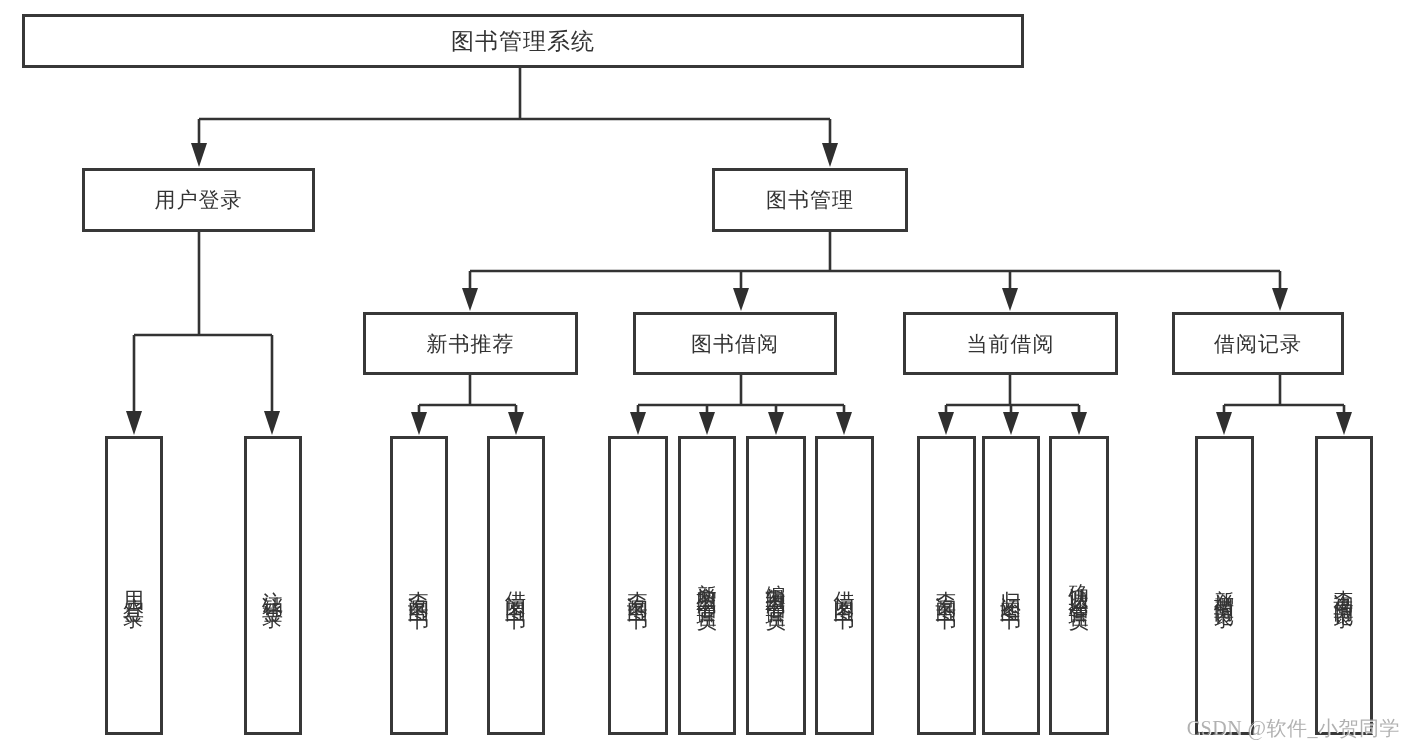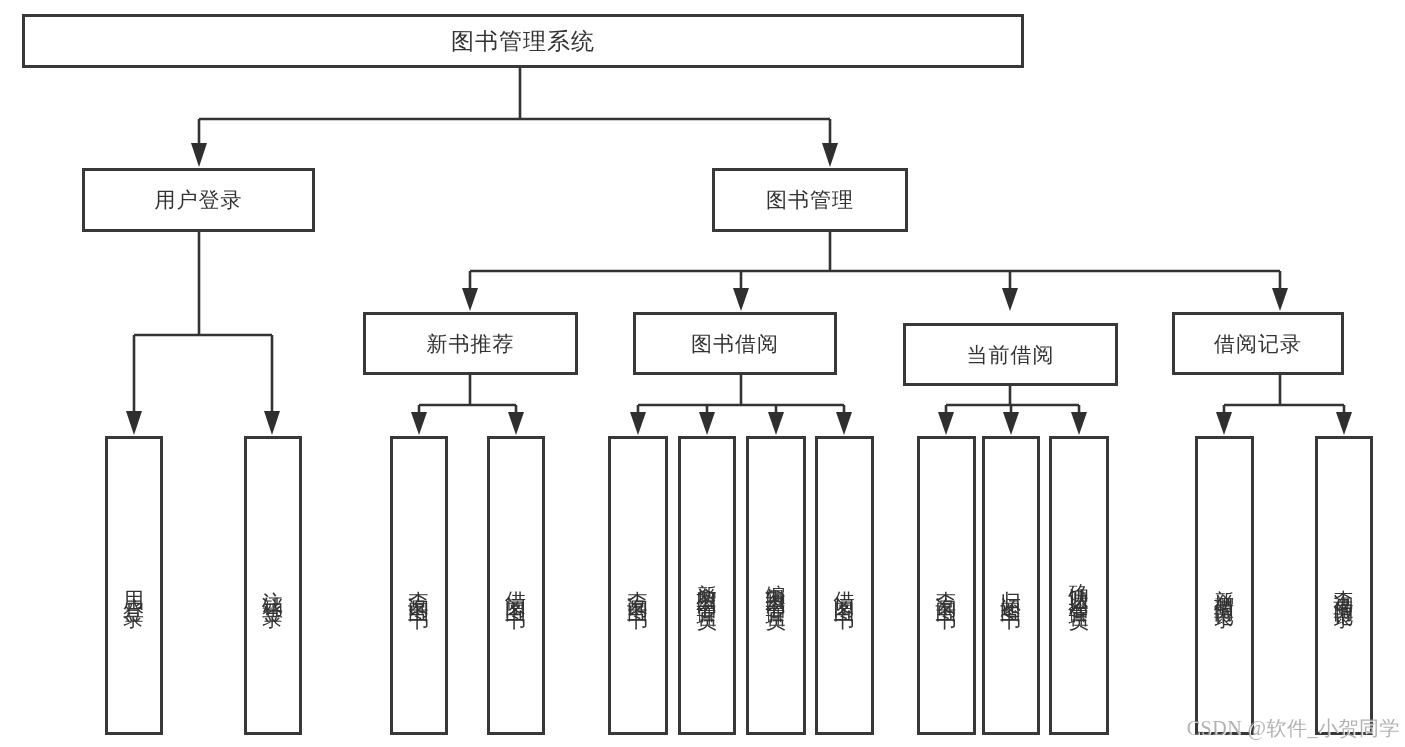--- a/index.html
+++ b/index.html
@@ -39,21 +39,21 @@
   }
   
   #n-root{left:22px;top:14px;width:1002px;height:54px;}
   
   #n-login{left:82px;top:168px;width:233px;height:64px;}
   #n-bookmgmt{left:712px;top:168px;width:196px;height:64px;}
   
   .lvl3{top:312px;height:63px;}
   #n-newbooks{left:363px;width:215px;}
   #n-borrow{left:633px;width:204px;}
-  #n-current{left:903px;width:215px;margin-top:11px;}
+  #n-current{left:903px;width:215px;}
   #n-records{left:1172px;width:172px;}
   
   .lvl4{top:436px;height:299px;width:58px;}
   #n-l4-1{left:105px;}
   #n-l4-2{left:244px;}
   #n-l4-3{left:390px;}
   #n-l4-4{left:487px;}
   #n-l4-5{left:608px;width:60px;}
   #n-l4-6{left:678px;}
   #n-l4-7{left:746px;width:60px;}

